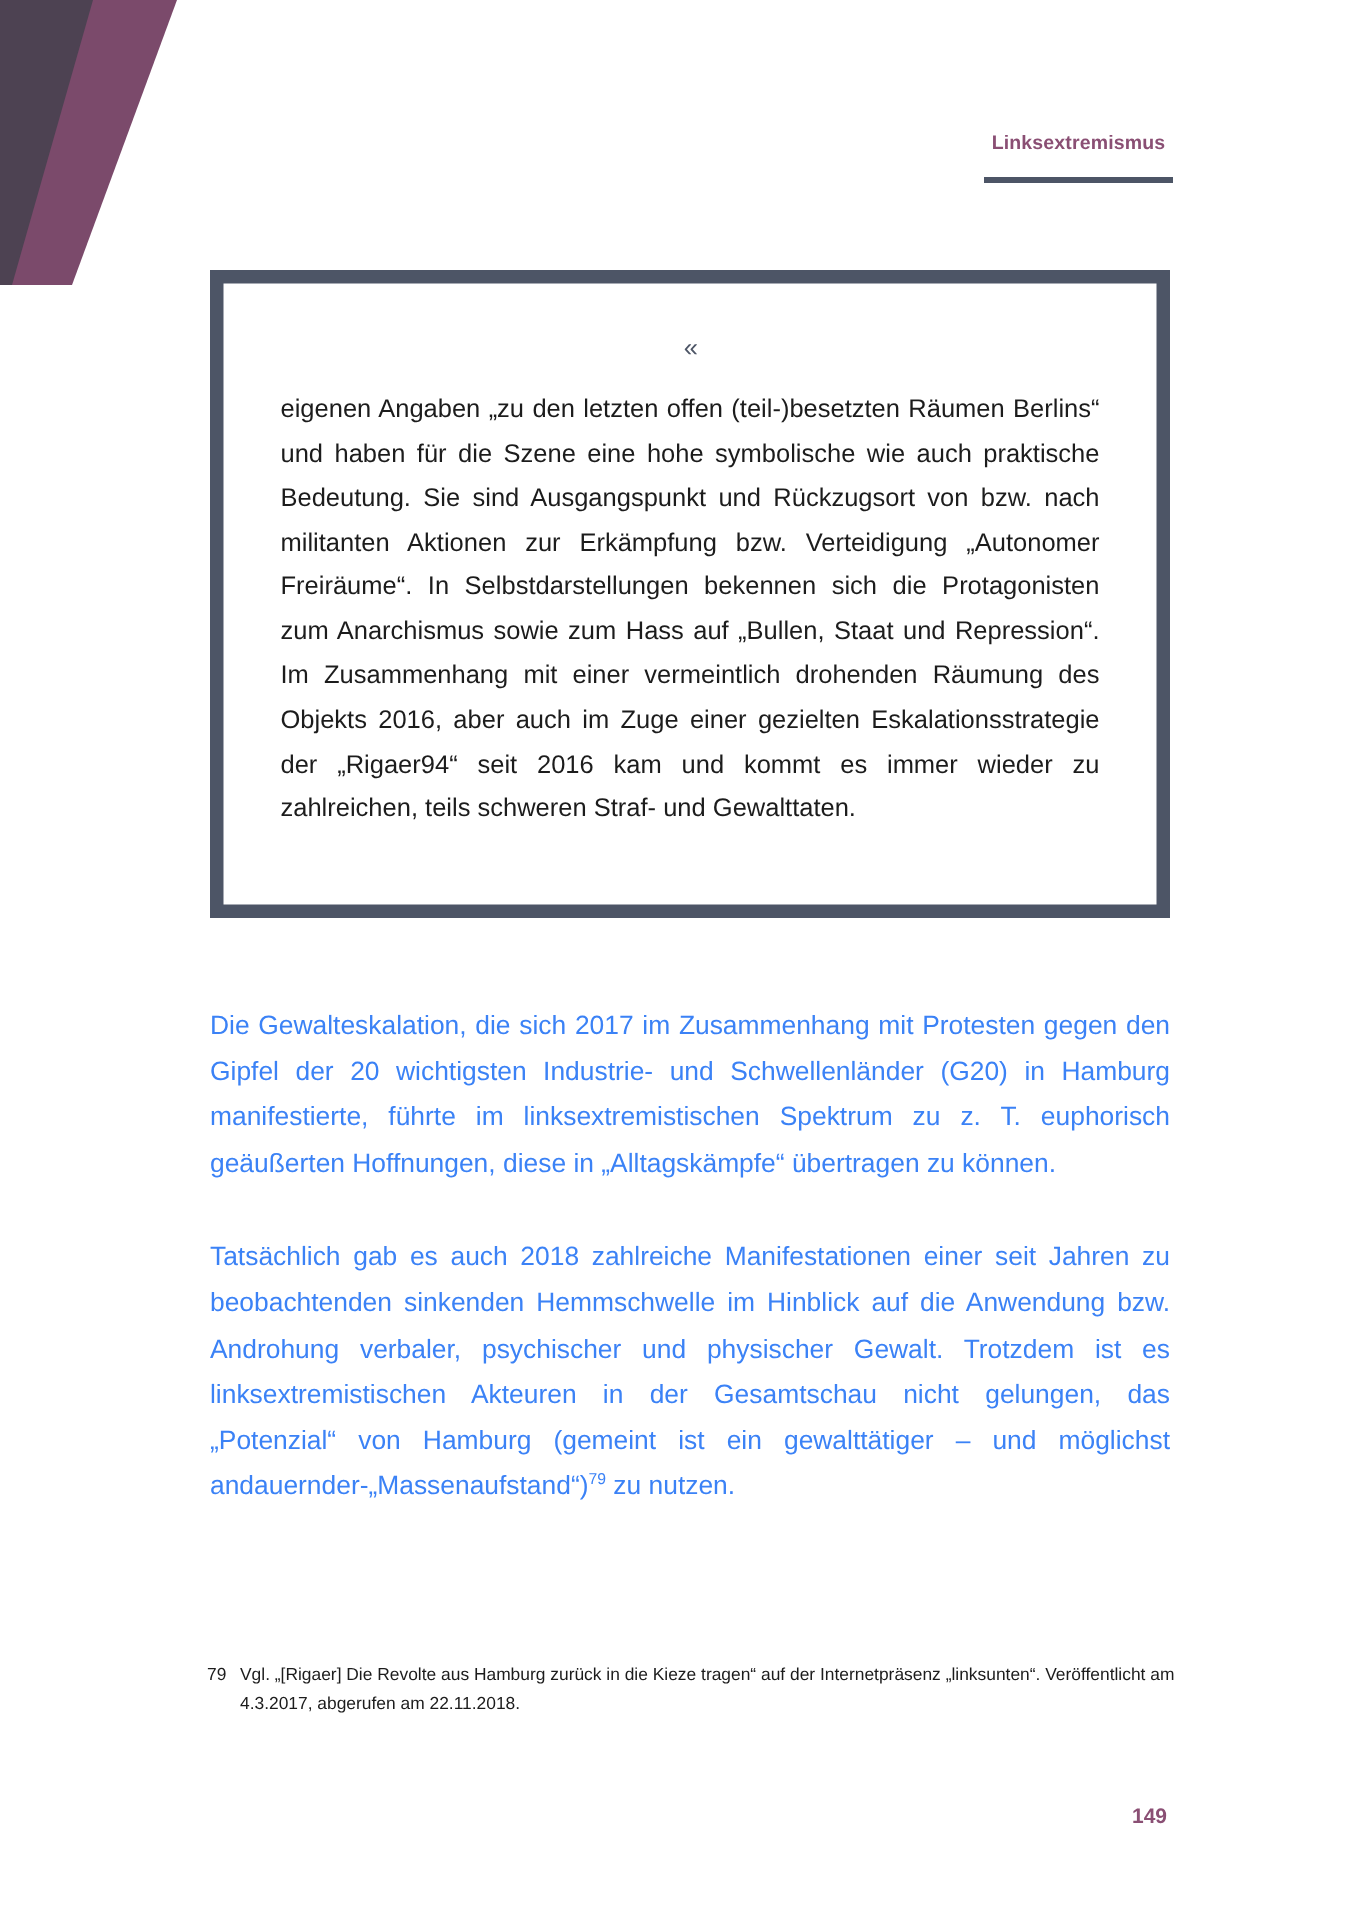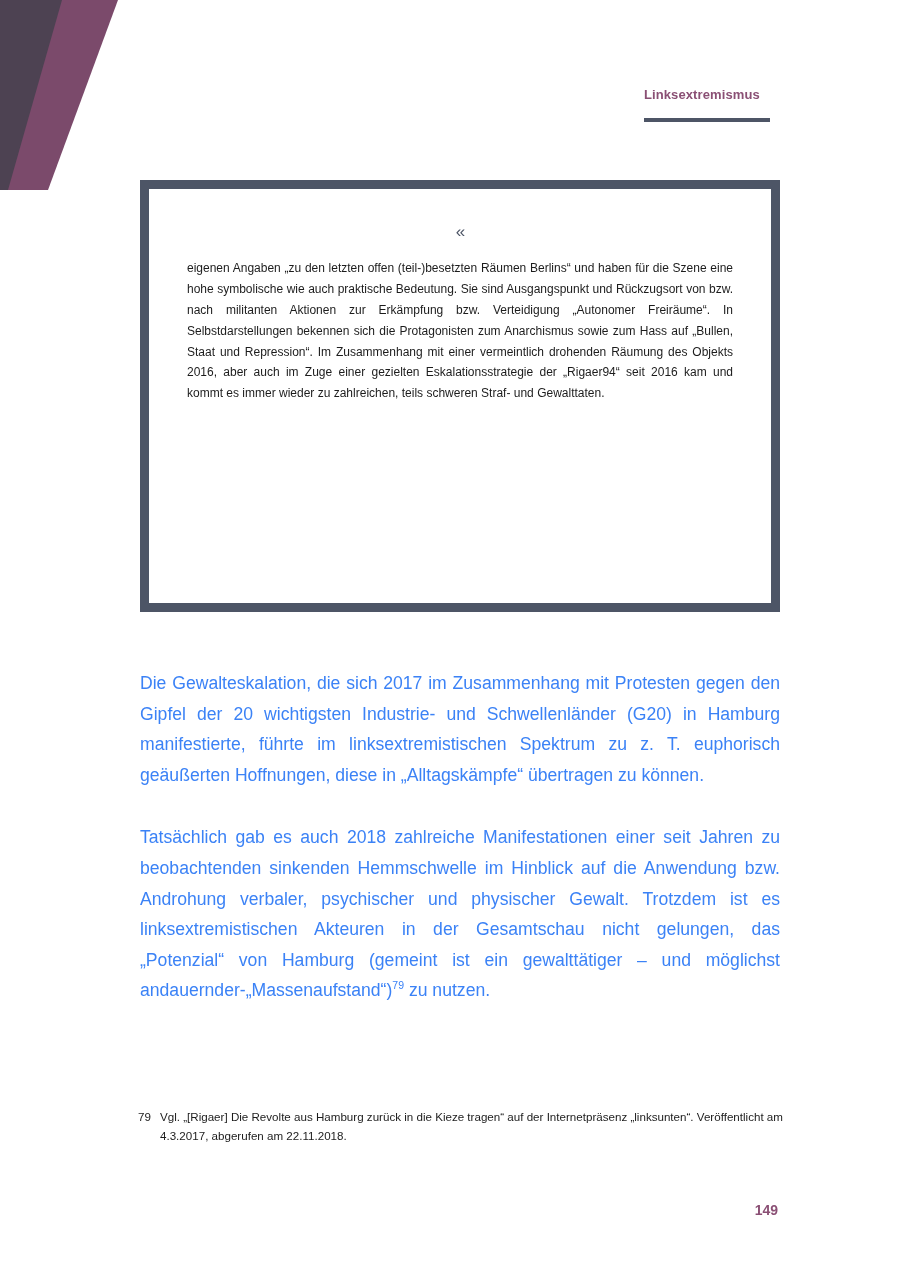--- a/index.html
+++ b/index.html
@@ -34,22 +34,22 @@
     top: 0; left: 0;
     width: 170px; height: 190px;
     background: #4d4252;
     clip-path: polygon(0 0, 62px 0, 8px 190px, 0 190px);
   }
 
   
   .header {
     position: absolute;
     top: 88px;
-    right: 130px;
-    text-align: left;
+    right: 118px;
+    text-align: center;
   }
   .header-title {
     color: #8a4f74;
     font-size: 13px;
     font-weight: bold;
     letter-spacing: 0.1px;
     line-height: 1;
   }
   .header-rule {
     margin-top: 17px;
@@ -80,21 +80,21 @@
   }
   .callout-marker {
     text-align: center;
     color: #4d5566;
     font-size: 17px;
     line-height: 1;
     margin-bottom: 18px;
     letter-spacing: -1px;
   }
   .callout-text {
-    font-size: 12px;
+    font-size: 17px;
     line-height: 1.74;
     text-align: justify;
     text-justify: inter-word;
     color: #1c1c1c;
   }
 
   
   .body-col {
     position: absolute;
     left: 140px;

